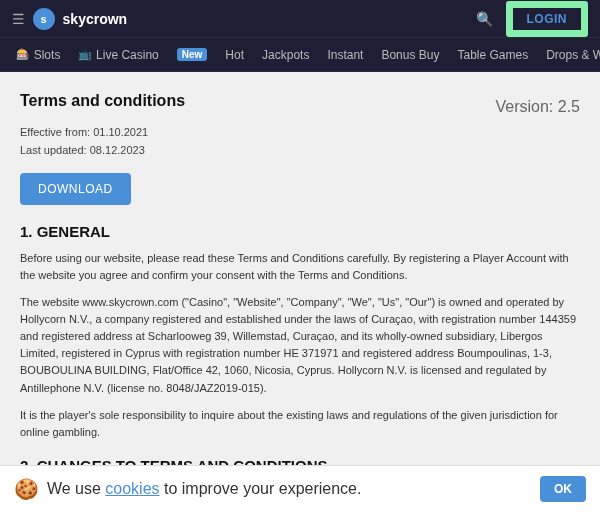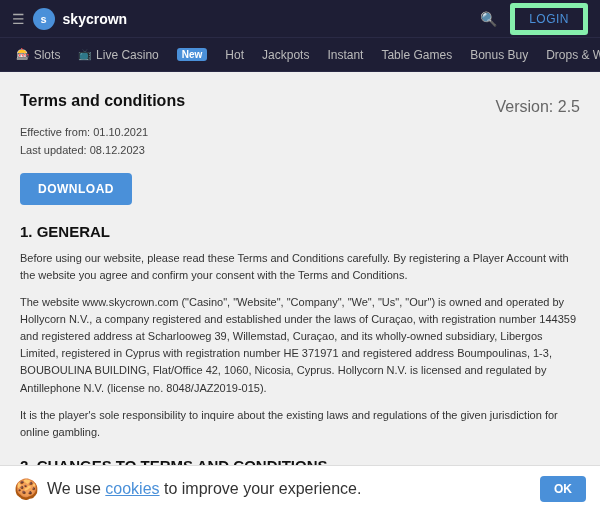--- a/index.html
+++ b/index.html
@@ -18,26 +18,26 @@
     .menu-icon { color: #aaa; font-size: 14px; cursor: pointer; }
     .logo-icon {
       width: 22px; height: 22px; background: #4a90d9; border-radius: 50%;
       display: flex; align-items: center; justify-content: center; font-size: 10px; font-weight: bold;
     }
     .logo-text { font-size: 14px; font-weight: bold; color: #fff; }
     .header-right { display: flex; align-items: center; gap: 12px; }
     .search-icon { color: #aaa; font-size: 14px; cursor: pointer; }
     .login-btn {
       background: transparent;
-      border: 5px solid #86efac;
+      border: 7px solid #86efac;
       color: #4a90d9;
       padding: 4px 14px;
       border-radius: 3px;
       font-size: 12px;
-      font-weight: normal;
+      font-weight: bold;
       cursor: pointer;
       letter-spacing: 0.5px;
     }
 
     
     .nav-bar {
       background: #1e1e35;
       display: flex;
       align-items: center;
       padding: 0 8px;
@@ -82,21 +82,21 @@
     .dates-section { margin-bottom: 14px; }
     .date-line { font-size: 11px; color: #444; line-height: 1.6; }
 
     .download-btn {
       background: #4a90d9;
       color: #fff;
       border: none;
       padding: 9px 18px;
       border-radius: 4px;
       font-size: 12px;
-      font-weight: bold;
+      font-weight: normal;
       cursor: pointer;
       margin-bottom: 18px;
       letter-spacing: 0.5px;
     }
 
     .section-title {
       font-size: 15px;
       font-weight: bold;
       color: #111;
       margin-bottom: 10px;
@@ -179,24 +179,24 @@
   <div class="nav-item">
     <span>Hot</span>
   </div>
   <div class="nav-item">
     <span>Jackpots</span>
   </div>
   <div class="nav-item">
     <span>Instant</span>
   </div>
   <div class="nav-item">
+    <span>Bonus Buy</span>
+  </div>
+  <div class="nav-item">
     <span>Table Games</span>
-  </div>
-  <div class="nav-item">
-    <span>Bonus Buy</span>
   </div>
   <div class="nav-item">
     <span>Drops &amp; Wins</span>
   </div>
 
 </div>
 
 <div class="main-content">
 
   <div class="page-header">

